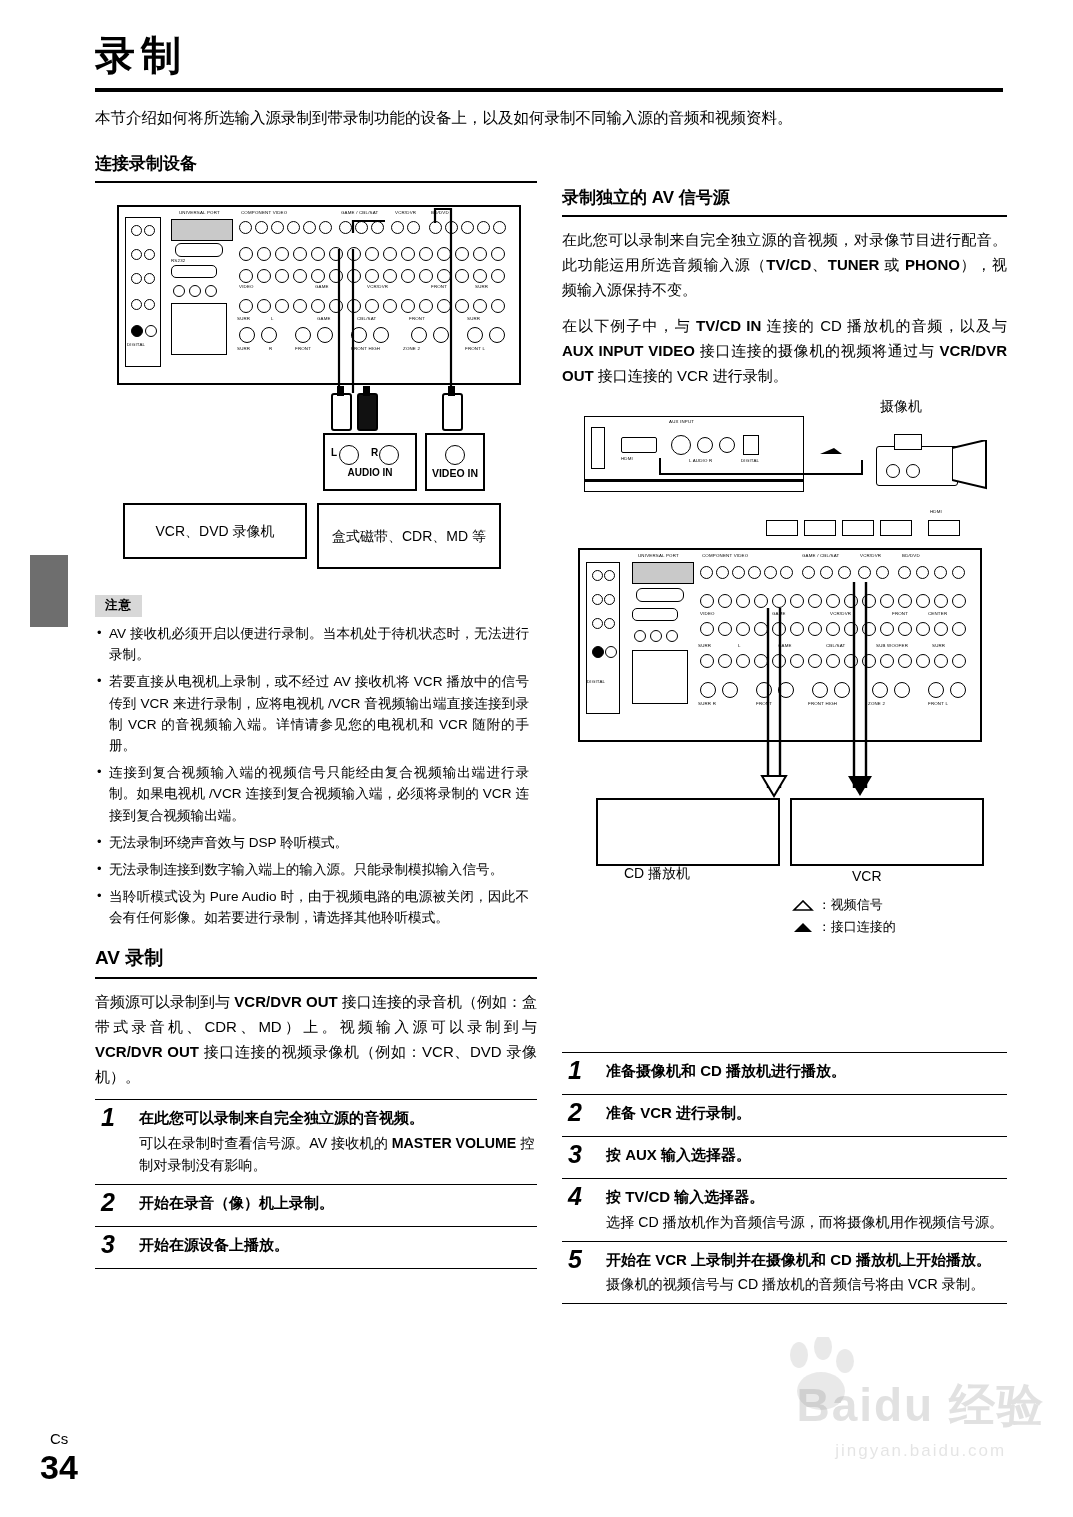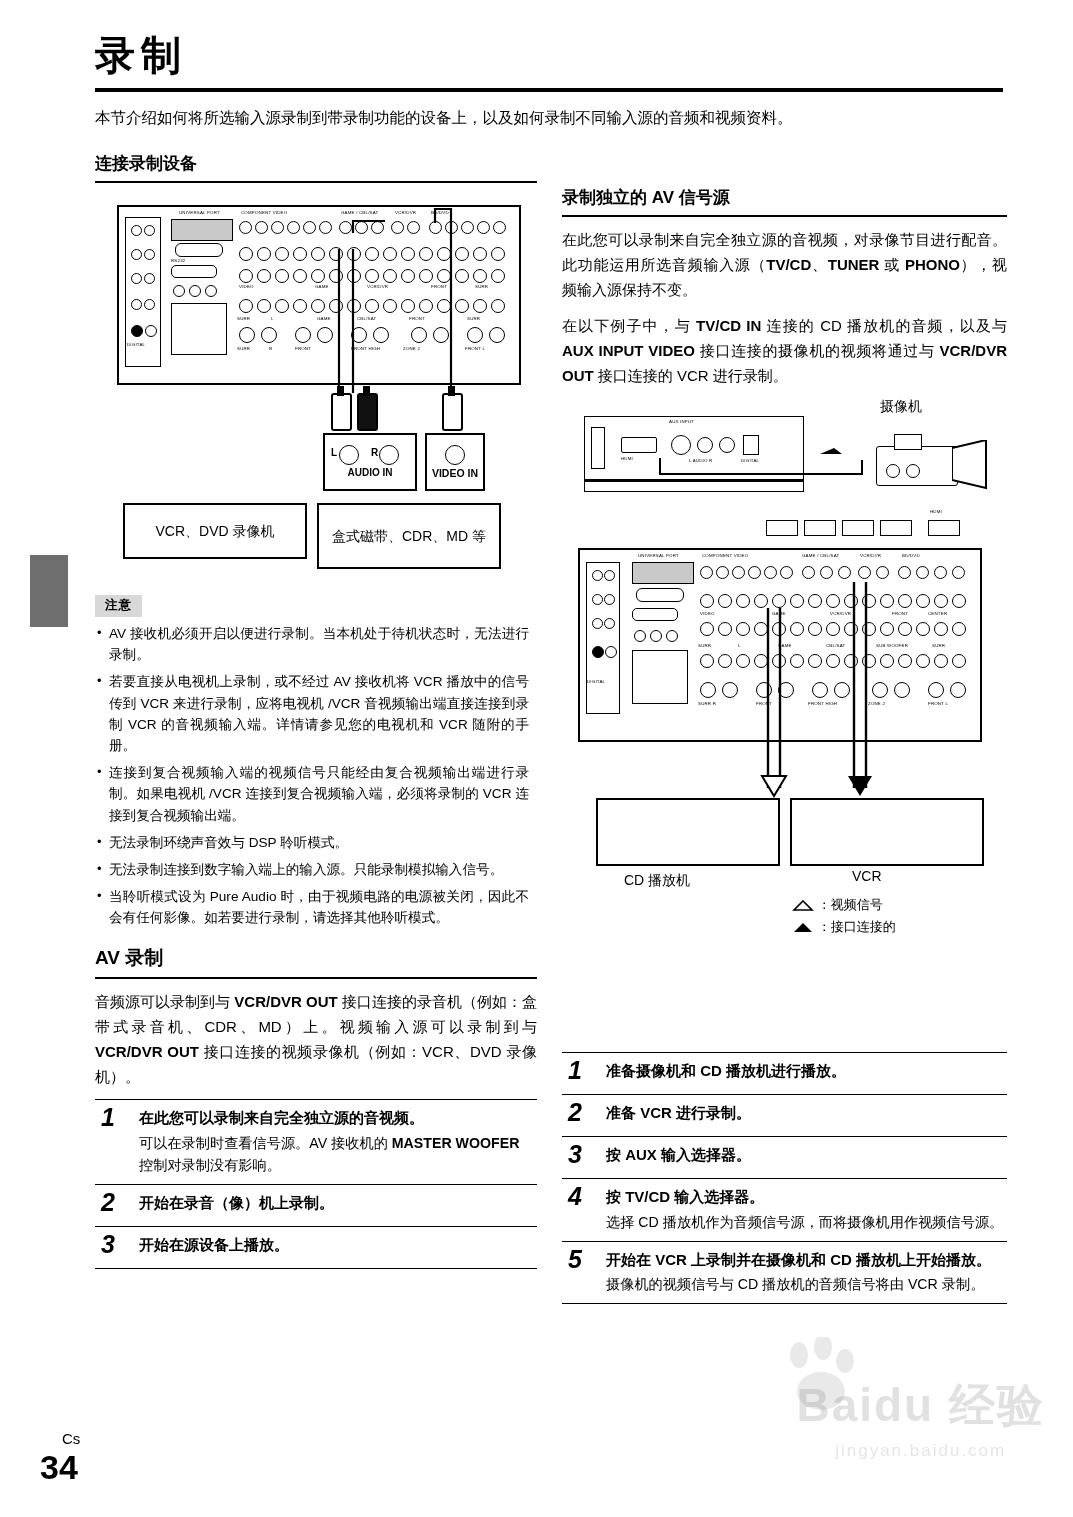--- a/index.html
+++ b/index.html
@@ -93,21 +93,21 @@
     position:absolute;border:2px solid #000;background:#fff;
   }
 
   
   .fig-aux{position:relative;margin-top:14px;height:140px;}
   .fig-rear2{position:relative;margin-top:6px;height:470px;}
 
   .legend{position:absolute;font-size:13px;line-height:1.7;}
 
   
-  .footer-cs{position:absolute;left:62px;top:1430px;font-size:15px;}
+  .footer-cs{position:absolute;left:50px;top:1430px;font-size:15px;}
   .footer-num{position:absolute;left:40px;top:1448px;font-size:34px;font-weight:bold;}
 
   
   .wm{
     position:absolute;right:28px;bottom:56px;opacity:.22;text-align:center;
     pointer-events:none;
   }
   .wm .b1{font-size:46px;font-weight:bold;color:#7a7a7a;letter-spacing:2px;}
   .wm .b2{font-size:17px;color:#8a8a8a;letter-spacing:2px;margin-top:4px;}
   .wm-paw{position:absolute;right:208px;bottom:100px;opacity:.18;}
@@ -311,21 +311,21 @@
       </ul>
     </div>
 
     <h3 class="sub" style="margin-top:16px;">AV 录制</h3>
     <p class="body"><span>音频源可以录制到与 </span><span class="b">VCR/DVR OUT</span><span> 接口连接的录音机（例如：盒带式录音机、CDR、MD）上。视频输入源可以录制到与 </span><span class="b">VCR/DVR OUT</span><span> 接口连接的视频录像机（例如：VCR、DVD 录像机）。</span></p>
 
     <div class="steps">
       <div class="step">
         <div class="num">1</div>
         <div class="head">在此您可以录制来自完全独立源的音视频。</div>
-        <div class="desc"><span>可以在录制时查看信号源。AV 接收机的 </span><span class="b">MASTER WOOFER</span><span> 控制对录制没有影响。</span></div>
+        <div class="desc"><span>可以在录制时查看信号源。AV 接收机的 </span><span class="b">MASTER VOLUME</span><span> 控制对录制没有影响。</span></div>
       </div>
       <div class="step">
         <div class="num">2</div>
         <div class="head">开始在录音（像）机上录制。</div>
       </div>
       <div class="step">
         <div class="num">3</div>
         <div class="head">开始在源设备上播放。</div>
       </div>
     </div>
@@ -494,21 +494,21 @@
         <div class="bx" style="left:186px;top:-30px;width:30px;height:14px;"></div>
         <div class="bx" style="left:224px;top:-30px;width:30px;height:14px;"></div>
         <div class="bx" style="left:262px;top:-30px;width:30px;height:14px;"></div>
         <div class="bx" style="left:300px;top:-30px;width:30px;height:14px;"></div>
         <div class="bx" style="left:348px;top:-30px;width:30px;height:14px;"></div>
         <div class="lbl-tiny" style="left:350px;top:-40px;">HDMI</div>
       </div>
 
       <div class="bx" style="left:34px;top:250px;width:180px;height:64px;border-width:2px;"></div>
       <div class="bx" style="left:228px;top:250px;width:190px;height:64px;border-width:2px;"></div>
-      <div style="position:absolute;left:62px;top:324px;font-size:14px;">CD 播放机</div>
+      <div style="position:absolute;left:62px;top:317px;font-size:14px;">CD 播放机</div>
       <div style="position:absolute;left:290px;top:320px;font-size:14px;">VCR</div>
 
       <svg width="445" height="470" style="position:absolute;left:0;top:0;">
         <path d="M206,60 L206,150 L206,240" stroke="#000" stroke-width="2.4" fill="none"></path>
         <path d="M218,60 L218,150 L218,240" stroke="#000" stroke-width="2.4" fill="none"></path>
         <path d="M292,34 L292,160 L292,240" stroke="#000" stroke-width="2.4" fill="none"></path>
         <path d="M304,34 L304,160 L304,240" stroke="#000" stroke-width="2.4" fill="none"></path>
         <polygon points="200,228 224,228 212,248" fill="#fff" stroke="#000" stroke-width="2"></polygon>
         <polygon points="286,228 310,228 298,248" fill="#000"></polygon>
       </svg>

